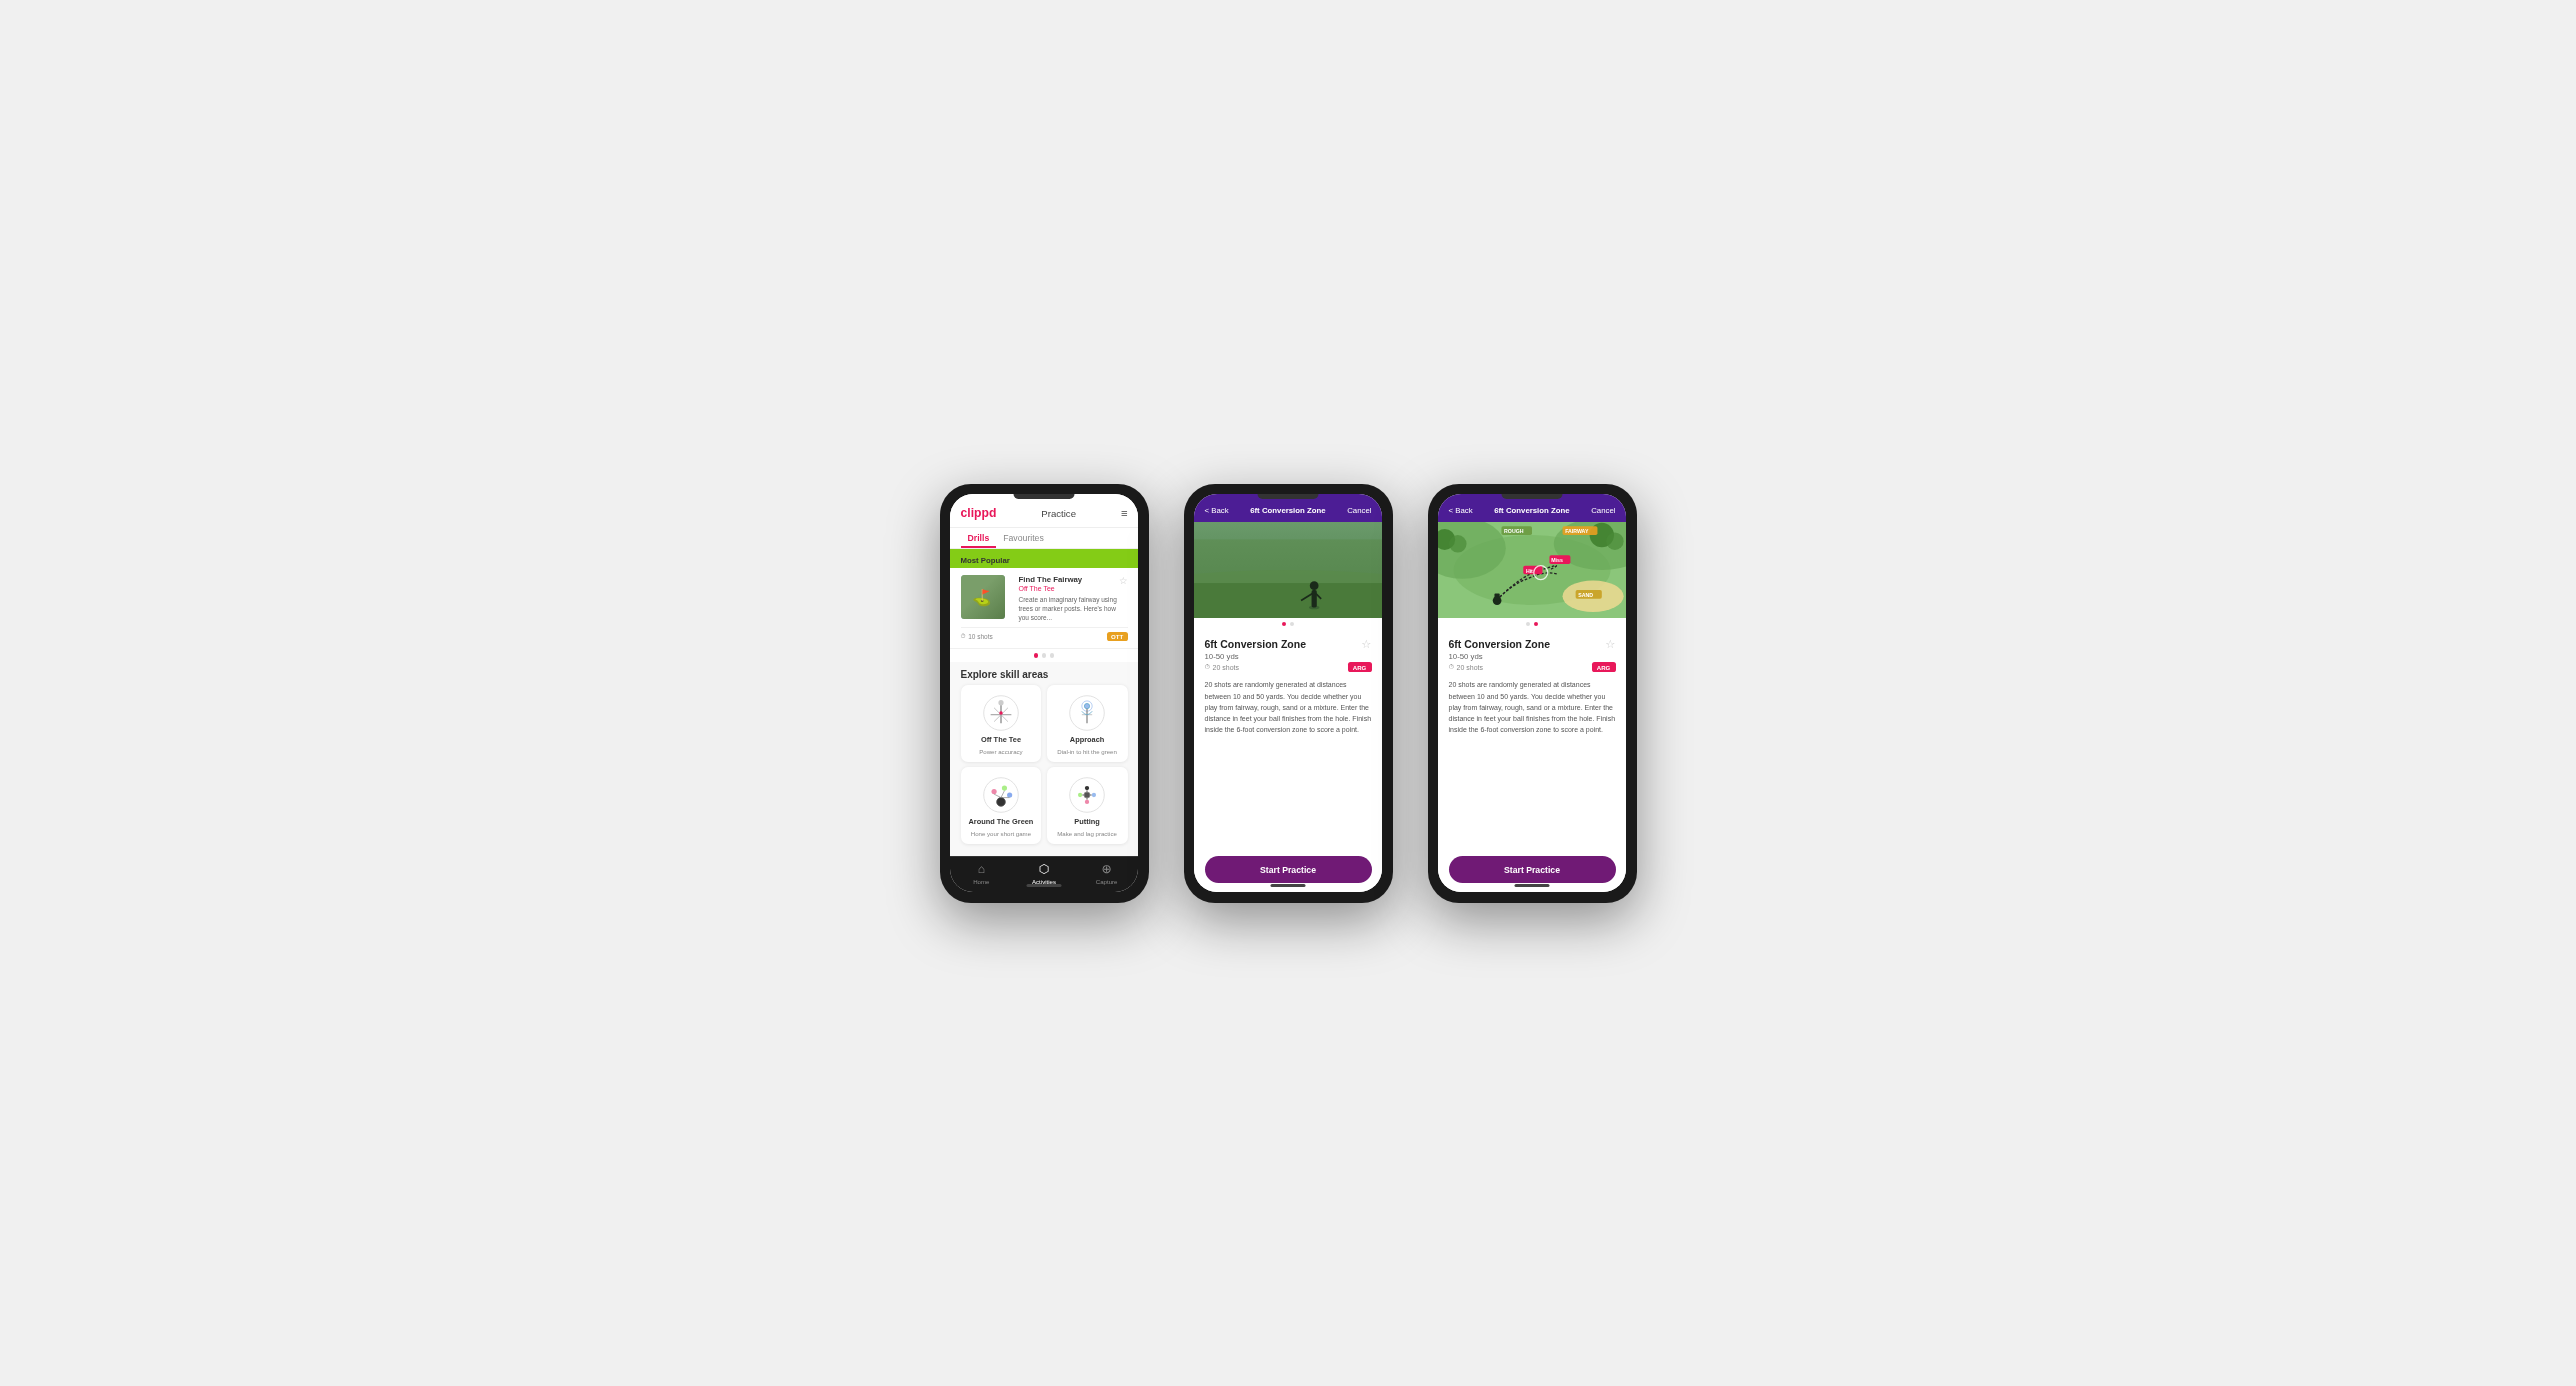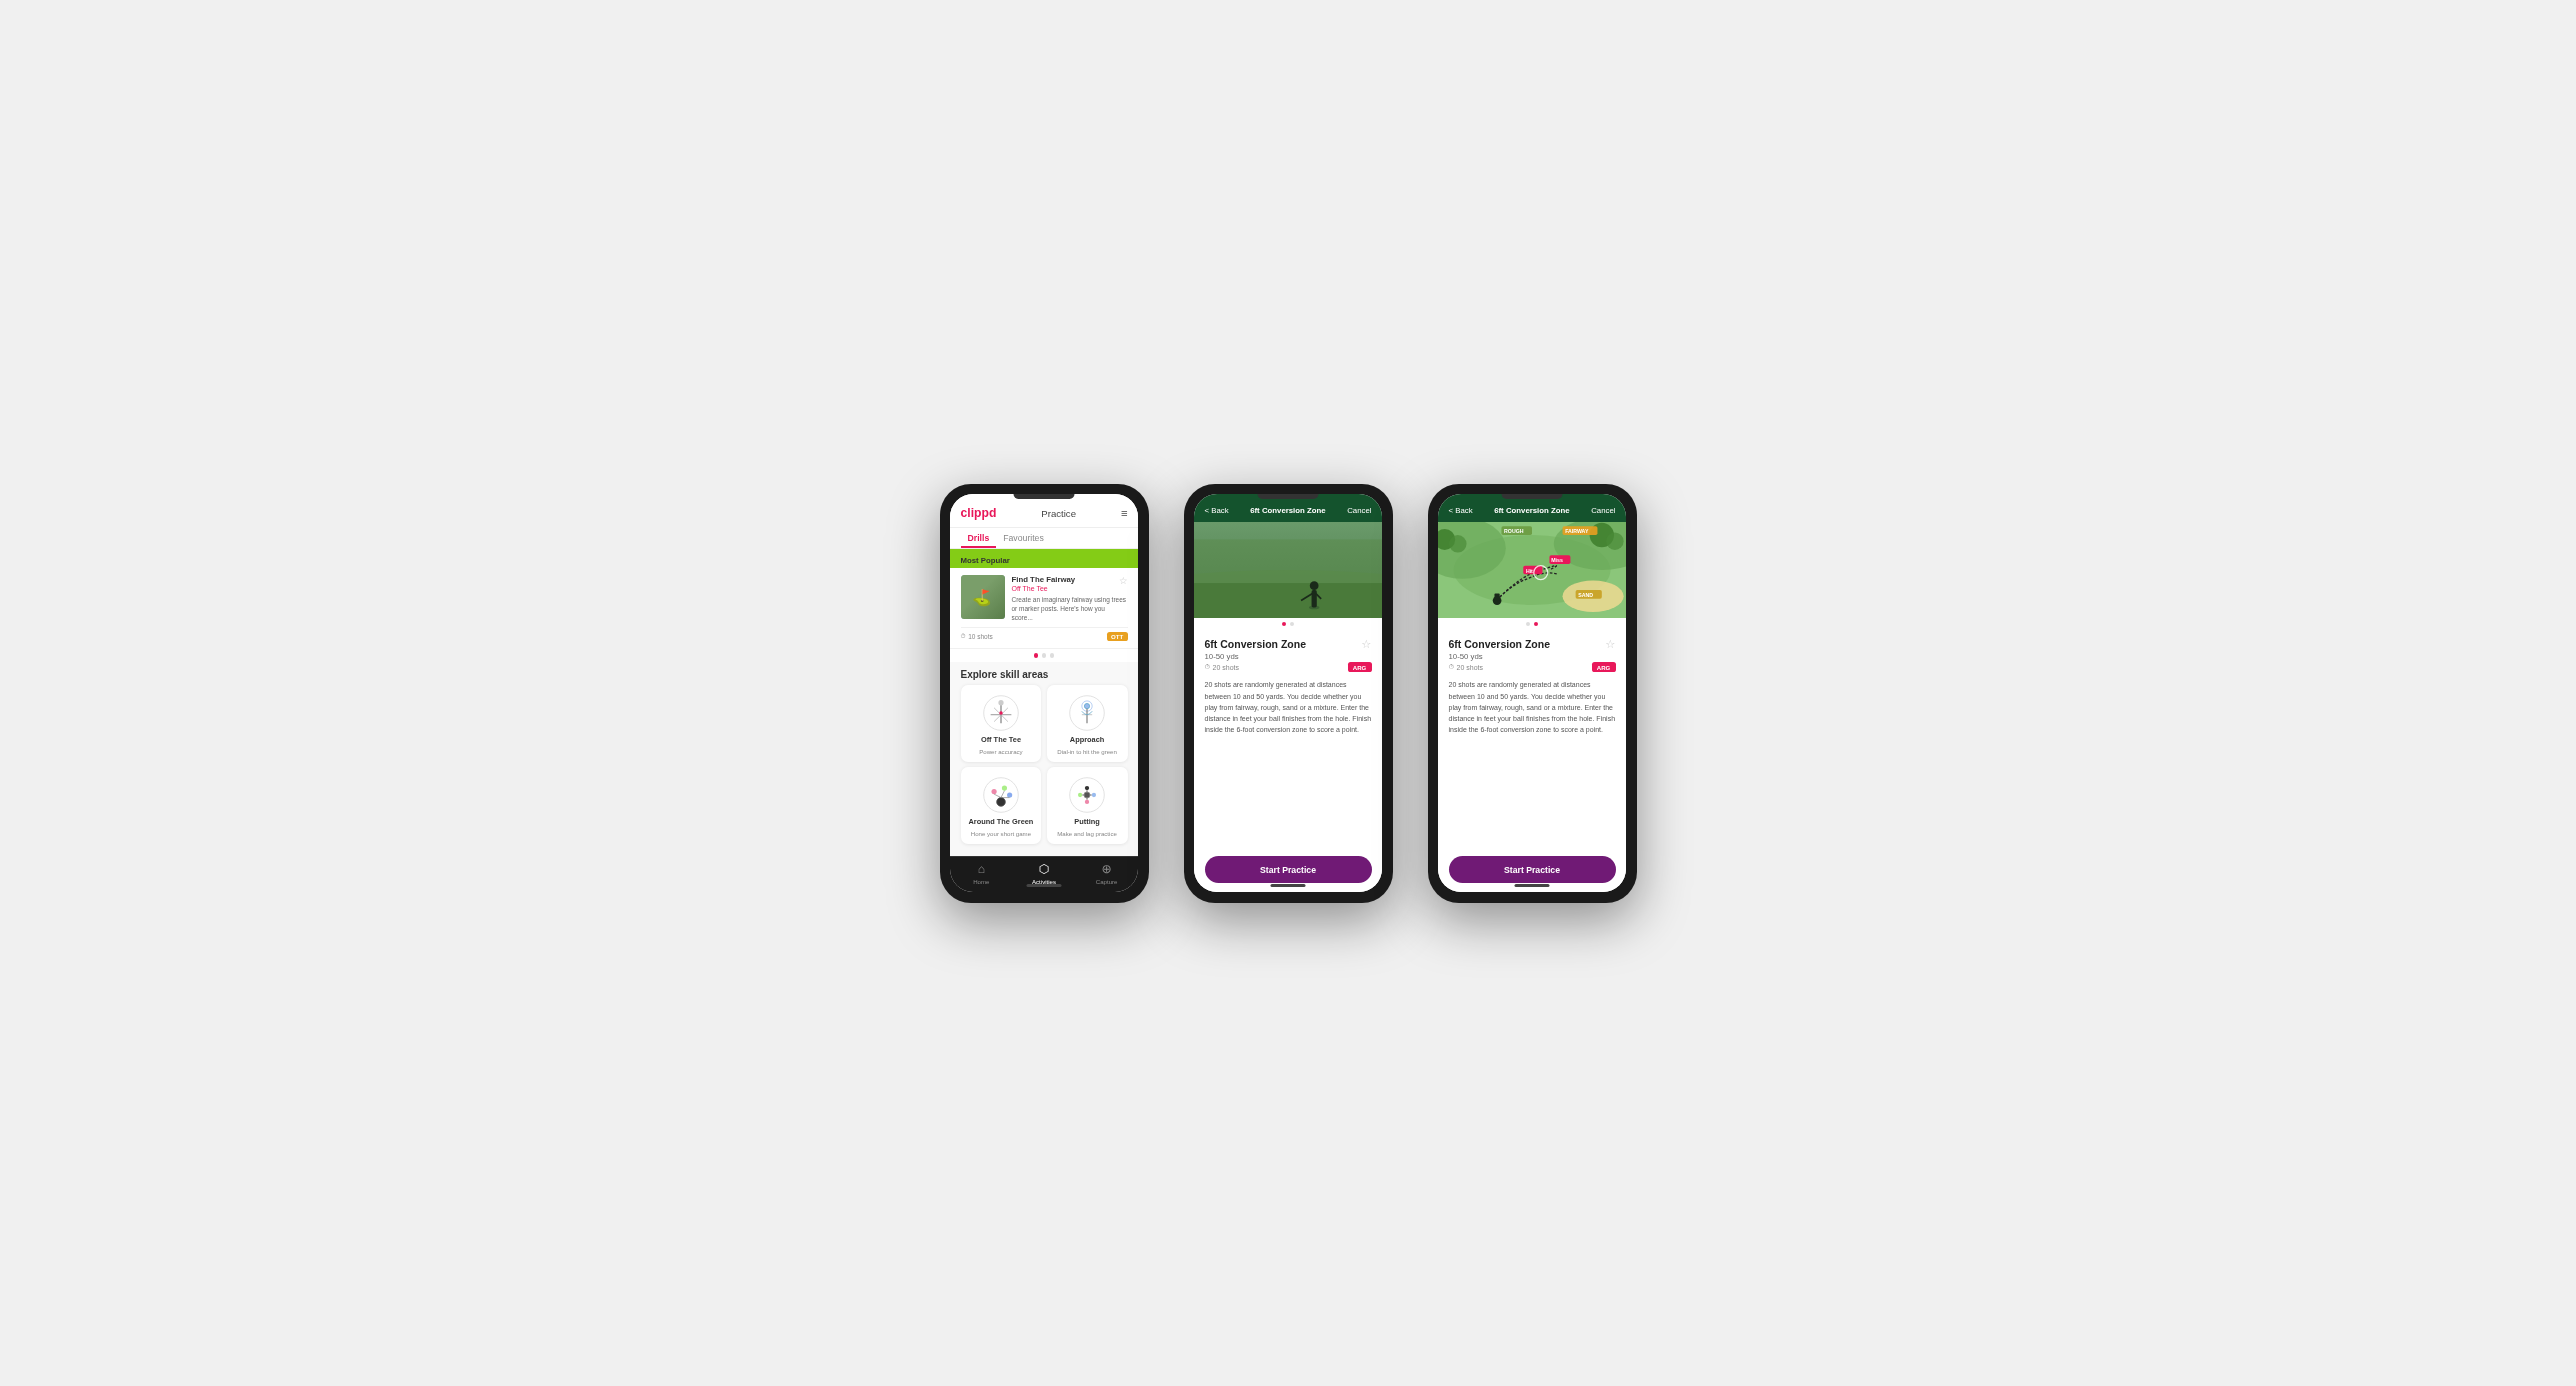--- a/index.html
+++ b/index.html
@@ -113,21 +113,21 @@
     }
     .drill-card {
       background: #fff;
       margin: 0;
       padding: 7px 10.5px;
       border-bottom: 0.9px solid #f0f0f0;
       position: relative;
     }
     .drill-card-inner {
       display: flex;
-      gap: 7px;
+      gap: 14px;
     }
     .drill-img {
       width: 44px;
       height: 44px;
       border-radius: 3.5px;
       background: #8a9;
       flex-shrink: 0;
       overflow: hidden;
       position: relative;
     }
@@ -274,21 +274,21 @@
     }
     .nav-label {
       font-size: 6.1px;
       color: #888;
     }
     .nav-label.active {
       color: #fff;
     }
     
     .p2-header {
-      background: #14532d;
+      background: #4c1d95;
       padding: 12.2px 10.5px 7px;
       display: flex;
       justify-content: space-between;
       align-items: center;
     }
     .p2-back {
       font-size: 7.8px;
       color: #fff;
       display: flex;
       align-items: center;

